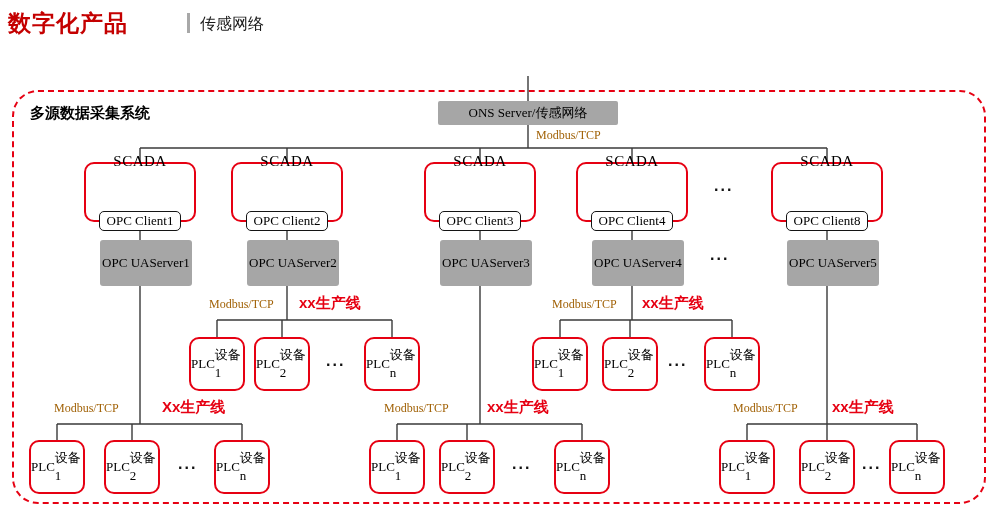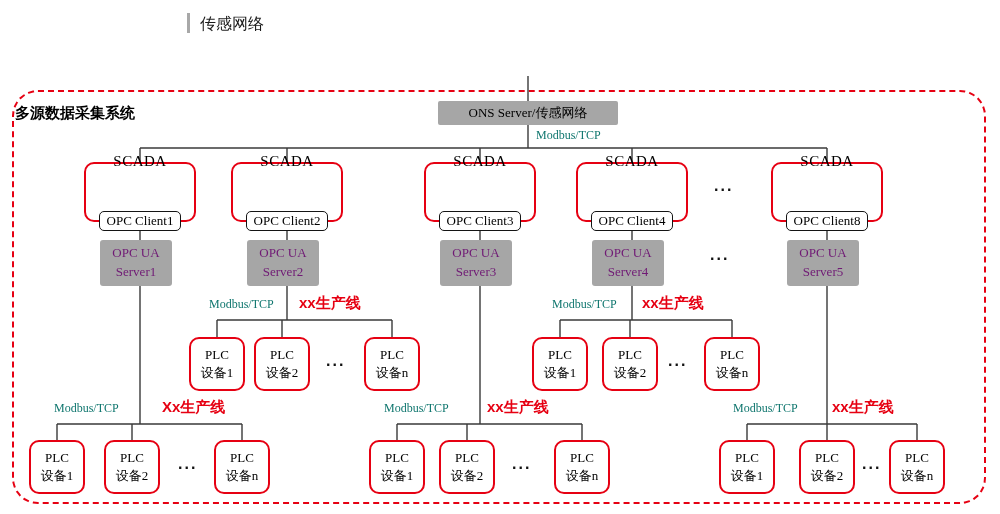--- a/index.html
+++ b/index.html
@@ -19,56 +19,57 @@
   .hdr-subtitle{left:200px;top:14px;font-size:16px;color:#1a1a1a;}
 
   
   .mes-box{left:400px;top:44px;width:256px;height:32px;border:2.5px dashed var(--red-border,#e60012);
     border-radius:7px;background:#fff;display:flex;align-items:center;justify-content:center;z-index:3;}
   .mes-label{font-weight:700;font-size:16px;color:#000;}
 
   
   .system-box{left:12px;top:90px;width:974px;height:414px;border:2.5px dashed var(--red-border,#e60012);
     border-radius:26px;z-index:0;}
-  .system-label{left:15px;top:104px;font-size:15px;font-weight:700;color:#000;z-index:3;}
+  .system-label{left:30px;top:104px;font-size:15px;font-weight:700;color:#000;z-index:3;}
 
   
   .ons-box{left:438px;top:101px;width:180px;height:24px;background:var(--gray-box,#a6a6a6);
     display:flex;align-items:center;justify-content:center;z-index:3;
     font-family:"Liberation Serif","DejaVu Serif",serif;font-size:13px;color:#000;border-radius:2px;text-align:center;}
 
-  .proto{font-family:"Liberation Serif","DejaVu Serif",serif;font-size:12px;color:#0f766e;z-index:3;}
+  .proto{font-family:"Liberation Serif","DejaVu Serif",serif;font-size:12px;color:#a16207;z-index:3;}
   .line-name{font-size:15px;font-weight:700;color:var(--red-border,#e60012);z-index:3;}
   .dots{font-size:16px;font-weight:700;color:#111;letter-spacing:2px;z-index:3;}
 
   
   .scada{top:162px;width:112px;height:60px;border:2px solid var(--red-border,#e60012);border-radius:10px;
     background:#fff;display:flex;flex-direction:column;align-items:center;justify-content:center;gap:3px;z-index:2;}
   .scada-title{font-family:"Liberation Serif","DejaVu Serif",serif;font-size:15px;color:#000;letter-spacing:.5px;text-align:right;}
   .client{border:1.5px solid #141414;border-radius:5px;padding:1px 7px;background:#fff;
     font-family:"Liberation Serif","DejaVu Serif",serif;font-size:13px;color:#000;margin-top:38px;}
 
   
-  .server{top:240px;width:72px;height:46px;background:var(--gray-box,#a6a6a6);border-radius:3px;
-    display:flex;flex-direction:column;align-items:center;justify-content:center;z-index:2;
-    font-family:"Liberation Serif","DejaVu Serif",serif;font-size:13px;color:#701a75;line-height:1.45;}
+  .server{top:240px;width:92px;height:46px;background:var(--gray-box,#a6a6a6);border-radius:3px;
+    display:flex;flex-direction:row;align-items:center;justify-content:center;z-index:2;
+    font-family:"Liberation Serif","DejaVu Serif",serif;font-size:13px;color:#000000;line-height:1.45;}
 
   
   .plc{width:56px;height:54px;border:2px solid var(--red-border,#e60012);border-radius:10px;background:#fff;
-    display:flex;flex-direction:column;align-items:center;justify-content:center;z-index:2;
+    display:flex;flex-direction:row;align-items:center;justify-content:center;z-index:2;
     font-family:"Liberation Serif","DejaVu Serif",serif;font-size:13px;color:#000;line-height:1.35;}
 
   svg.wires{position:absolute;left:0;top:0;width:1000px;height:514px;z-index:1;pointer-events:none;}
   svg.wires path{stroke:#3a3a3a;stroke-width:1.4;fill:none;}
 </style>
 </head>
 <body>
 
 <div class="canvas">
 
+  <div class="abs hdr-title">数字化产品</div>
   <div class="abs hdr-divider"></div>
   <div class="abs hdr-subtitle">传感网络</div>
 
   <svg class="wires" viewBox="0 0 1000 514">
     <path d="M528 76 V101"></path>
     <path d="M528 125 V148"></path>
     <path d="M140 148 H827"></path>
     <path d="M140 148 V162 M287 148 V162 M480 148 V162 M632 148 V162 M827 148 V162"></path>
     <path d="M140 222 V240 M287 222 V240 M480 222 V240 M632 222 V240 M827 222 V240"></path>
     <path d="M140 286 V424 M287 286 V320 M480 286 V424 M632 286 V320 M827 286 V424"></path>

